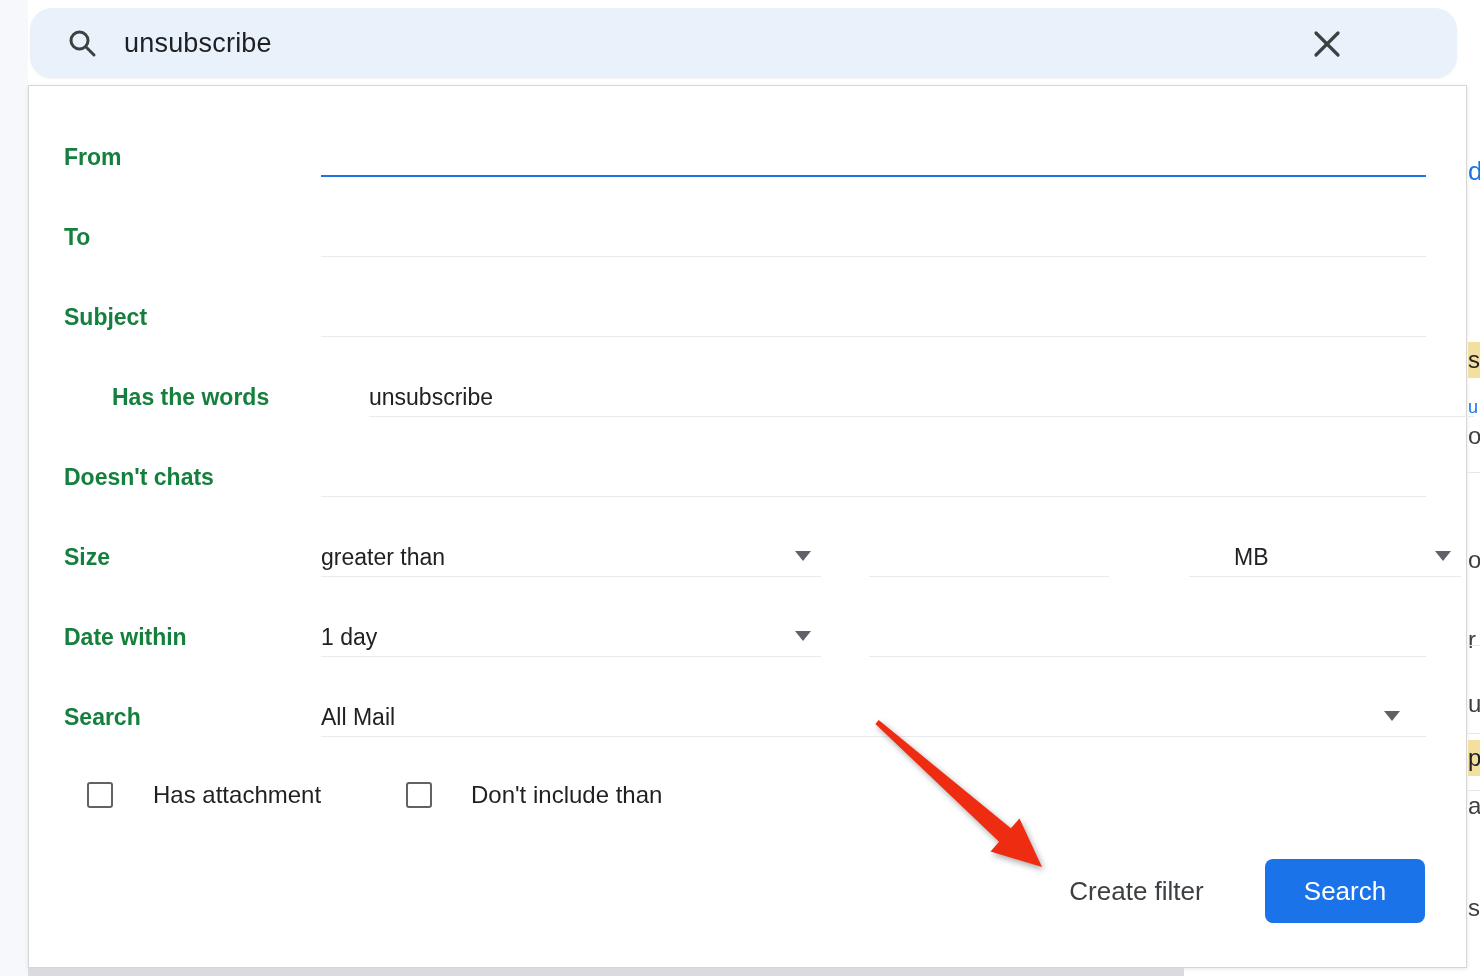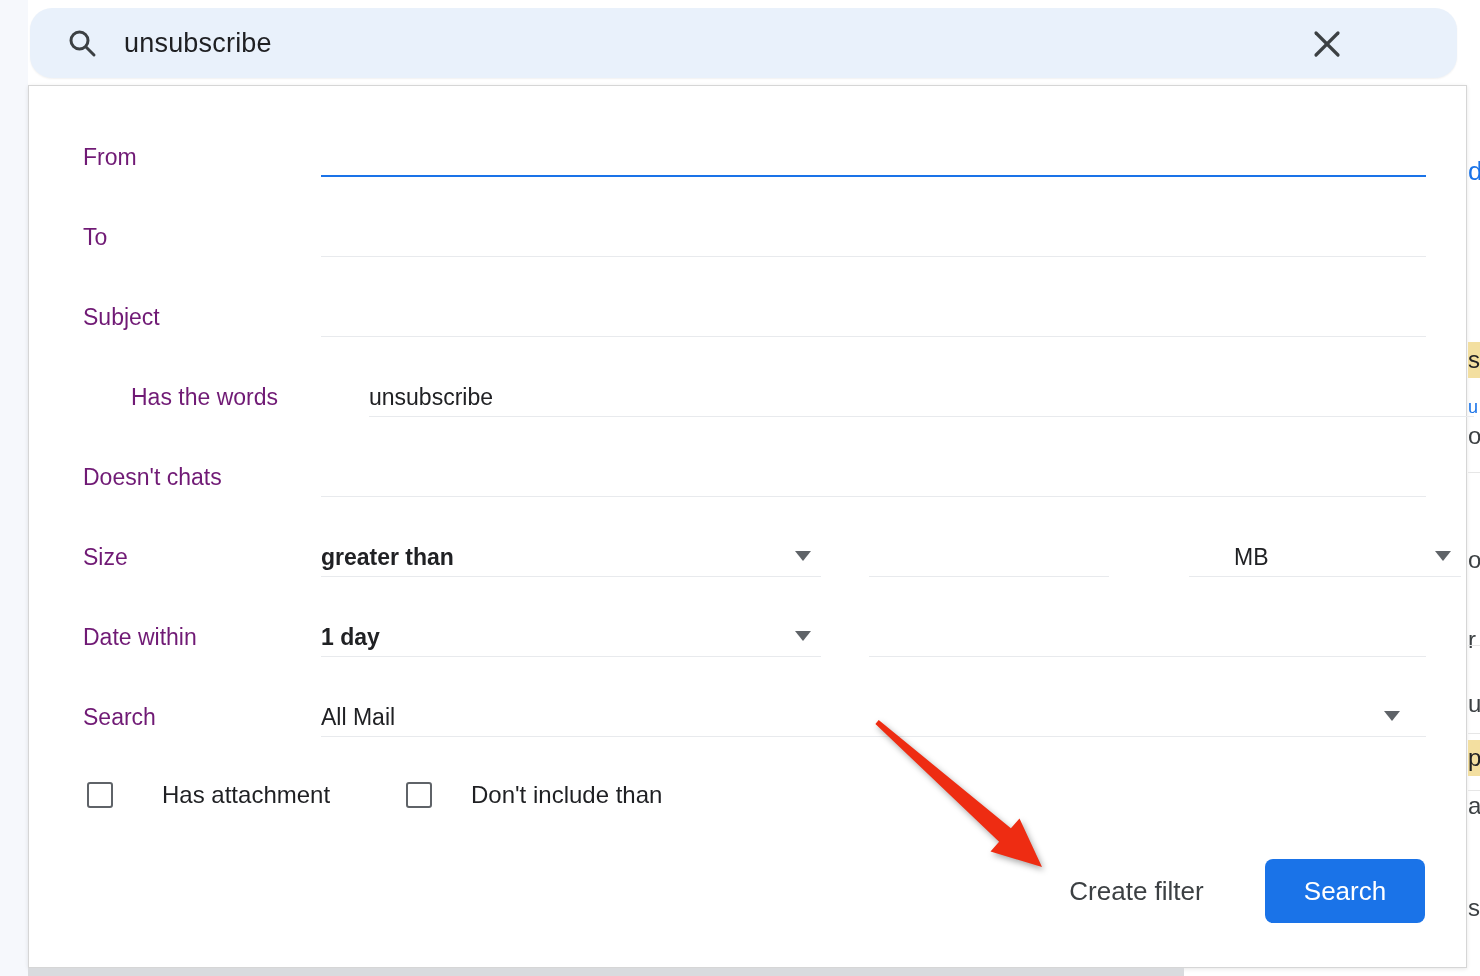--- a/index.html
+++ b/index.html
@@ -15,48 +15,48 @@
     background:#e9f1fb; border-radius:22px; display:flex; align-items:center;
     box-shadow:0 1px 2px rgba(0,0,0,0.06); }
   .search-bar .mag { margin-left:36px; width:32px; height:32px; flex:0 0 auto; }
   .search-query { margin-left:26px; font-size:27px; color:#1f2023; letter-spacing:0.2px; }
   .close-btn { position:absolute; right:113px; top:19px; width:34px; height:34px; cursor:pointer; }
 
   
   .panel { position:absolute; left:28px; top:85px; width:1439px; height:883px;
     background:#ffffff; border:1px solid #d6d6d6; box-shadow:0 1px 4px rgba(0,0,0,0.10); }
 
-  .flabel { position:absolute; left:54px; height:40px; line-height:40px;
-    font-size:23px; color:#701a75; white-space:nowrap; }
+  .flabel { position:absolute; left:35px; height:40px; line-height:40px;
+    font-size:23px; color:#15803d; white-space:nowrap;font-weight:bold; }
   .fline { position:absolute; height:40px; border-bottom:1px solid #e8eaed;
     font-size:23px; color:#202124; line-height:40px; white-space:nowrap; }
   .fline.focused { border-bottom:2px solid #1a73e8; }
   .full { left:292px; width:1105px; }
 
   .r1 { top:51px; }  .r2 { top:131px; } .r3 { top:211px; } .r4 { top:291px;margin-left:48px; }
   .r5 { top:371px; } .r6 { top:451px; } .r7 { top:531px; } .r8 { top:611px; }
 
-  .sel-op   { left:292px;  width:500px;font-weight:bold; }
+  .sel-op   { left:292px;  width:500px; }
   .sel-amt  { left:840px;  width:240px; }
   .sel-unit { left:1160px; width:272px; padding-left:45px; }
   .sel-date { left:840px;  width:557px; }
 
   .dd-arrow { position:absolute; width:0; height:0; bottom:15px;
     border-left:8px solid transparent; border-right:8px solid transparent;
     border-top:10px solid #5f6368; }
   .dd-right10 { right:10px; }
   .dd-right20 { right:26px; }
 
   
   .cb-row { position:absolute; top:694px; left:0; width:100%; height:30px; }
   .cbox { position:absolute; top:2px; width:26px; height:26px; border:2.5px solid #5f6368;
     border-radius:3px; background:#fff; cursor:pointer; }
   .cb1 { left:58px; } .cb2 { left:377px; }
   .cblabel { position:absolute; top:0; height:30px; line-height:30px; font-size:24px; color:#1f2023; }
-  .cbl1 { left:124px;margin-left:9px; } .cbl2 { left:442px; }
+  .cbl1 { left:124px; } .cbl2 { left:442px; }
 
   
   .create-filter { position:absolute; left:990px; top:773px; width:235px; height:64px;
     line-height:64px; text-align:center; font-size:26px; color:#3c4043; cursor:pointer; }
   .search-btn { position:absolute; left:1236px; top:773px; width:160px; height:64px;
     background:#1a73e8; border:none; border-radius:8px; color:#ffffff; font-size:26px;
     font-family:"Liberation Sans", sans-serif; cursor:pointer; }
 
   
   .arrow-overlay { position:absolute; left:0; top:0; width:1480px; height:976px;

